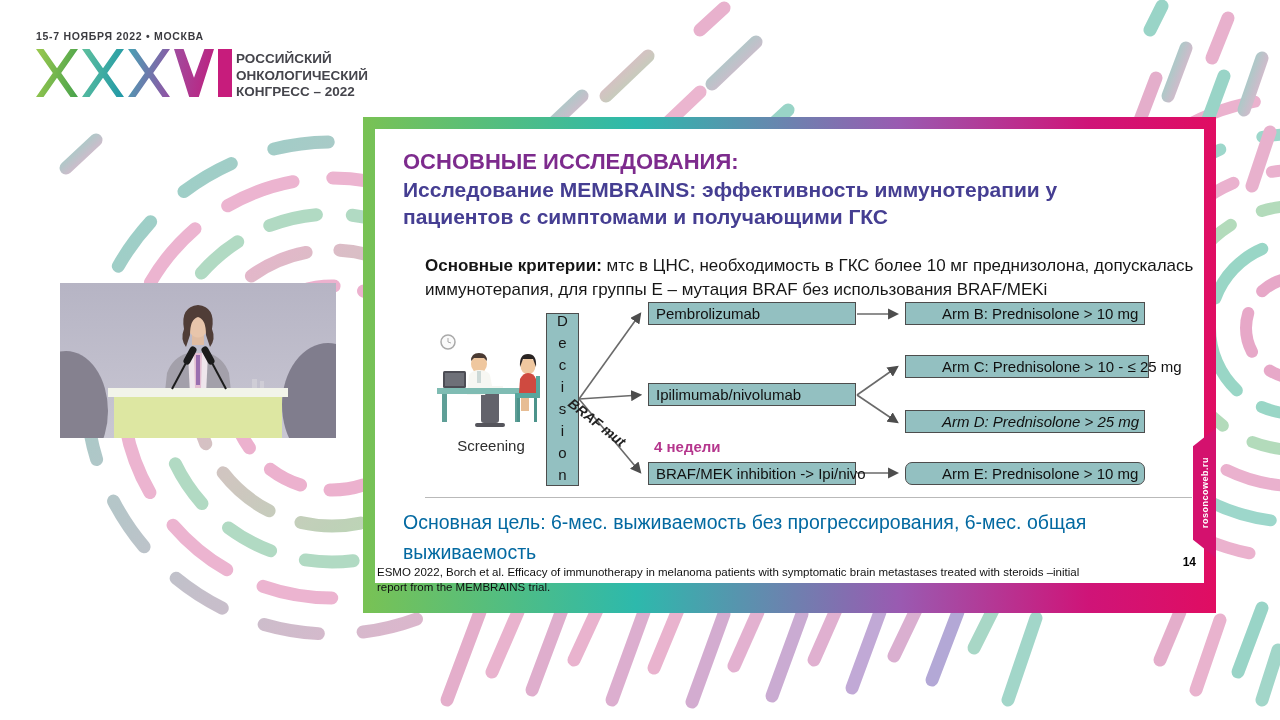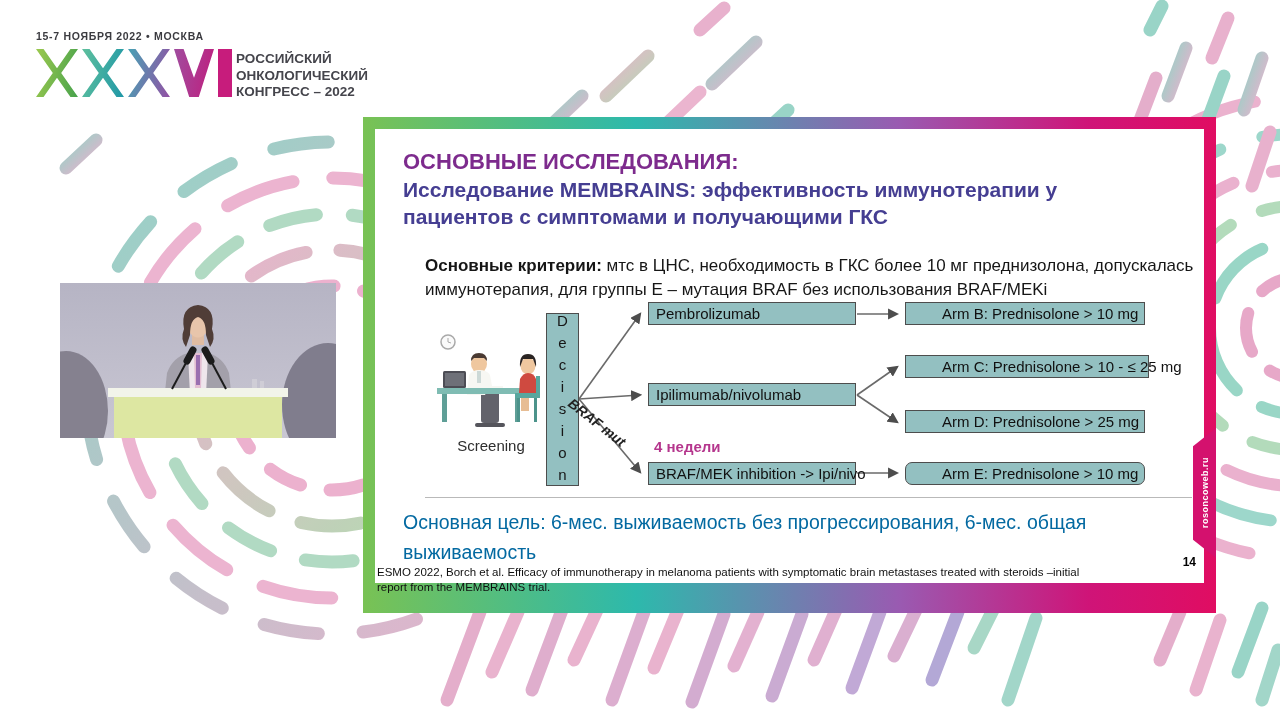--- a/index.html
+++ b/index.html
@@ -268,21 +268,21 @@
       <div class="screening-label">Screening</div>
 
       <div class="decision-box">Decision</div>
 
       <div class="flow-box treat" style="top:173px;">Pembrolizumab</div>
       <div class="flow-box treat" style="top:254px;">Ipilimumab/nivolumab</div>
       <div class="flow-box treat" style="top:333px;">BRAF/MEK inhibition -&gt; Ipi/nivo</div>
 
       <div class="flow-box arm" style="top:173px;">Arm B: Prednisolone &gt; 10 mg</div>
       <div class="flow-box arm" style="top:226px; width:244px;">Arm C: Prednisolone &gt; 10 - ≤ 25 mg</div>
-      <div class="flow-box arm" style="top:281px;">Arm D: Prednisolone &gt; 25 mg</div>
+      <div class="flow-box arm" style="top:281px;font-style:italic;">Arm D: Prednisolone &gt; 25 mg</div>
       <div class="flow-box arm" style="top:333px;border-radius:7px;">Arm E: Prednisolone &gt; 10 mg</div>
 
       <div class="braf-mut-label">BRAF mut</div>
       <div class="weeks-label">4 недели</div>
     </div>
 
     <div class="divider"></div>
 
     <div class="goal">
       <div>Основная цель: 6-мес. выживаемость без прогрессирования, 6-мес. общая</div>

